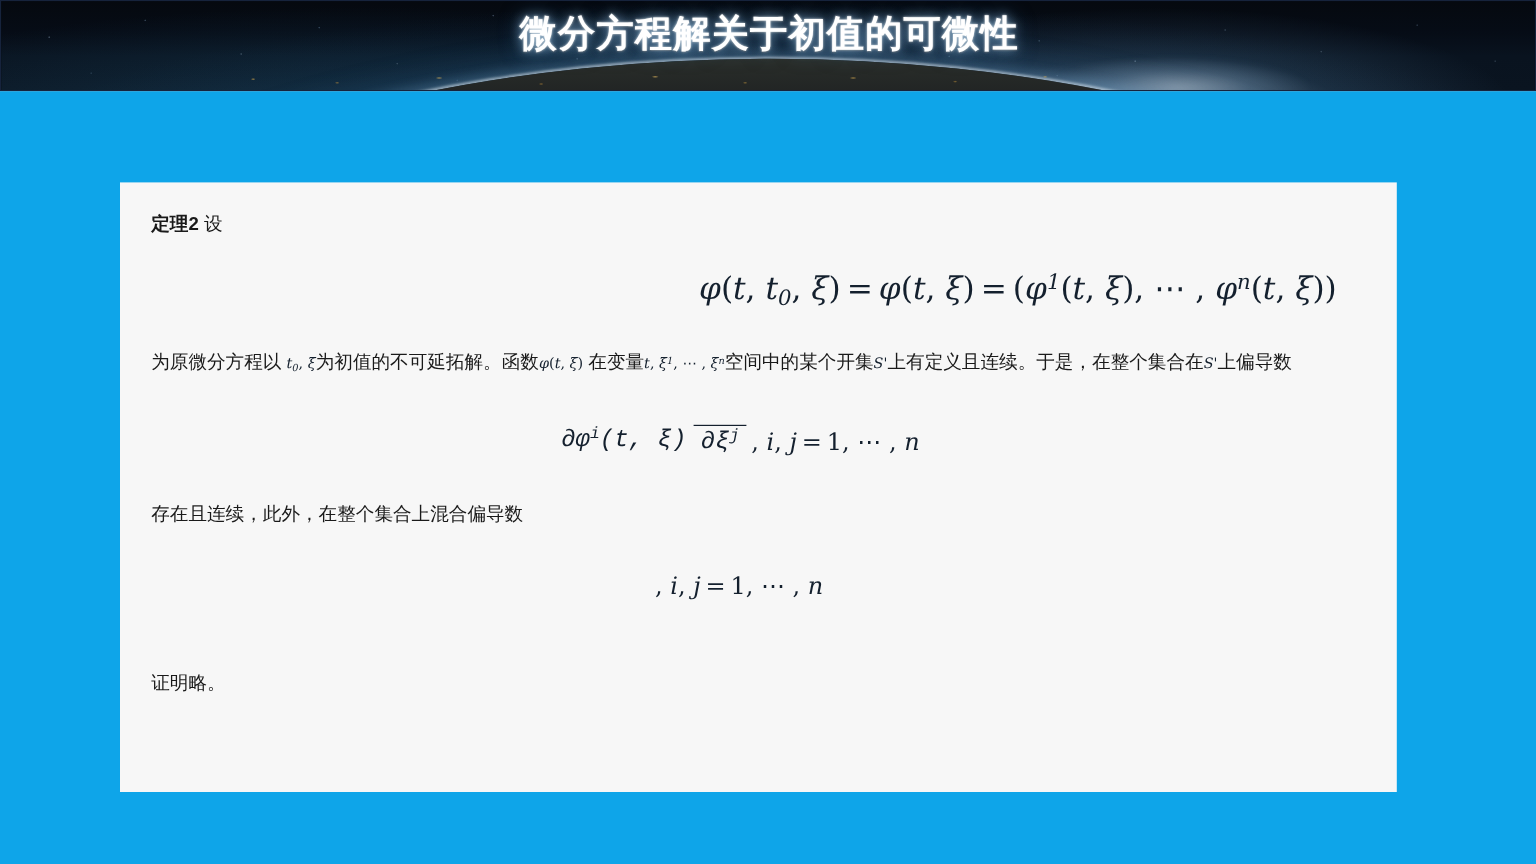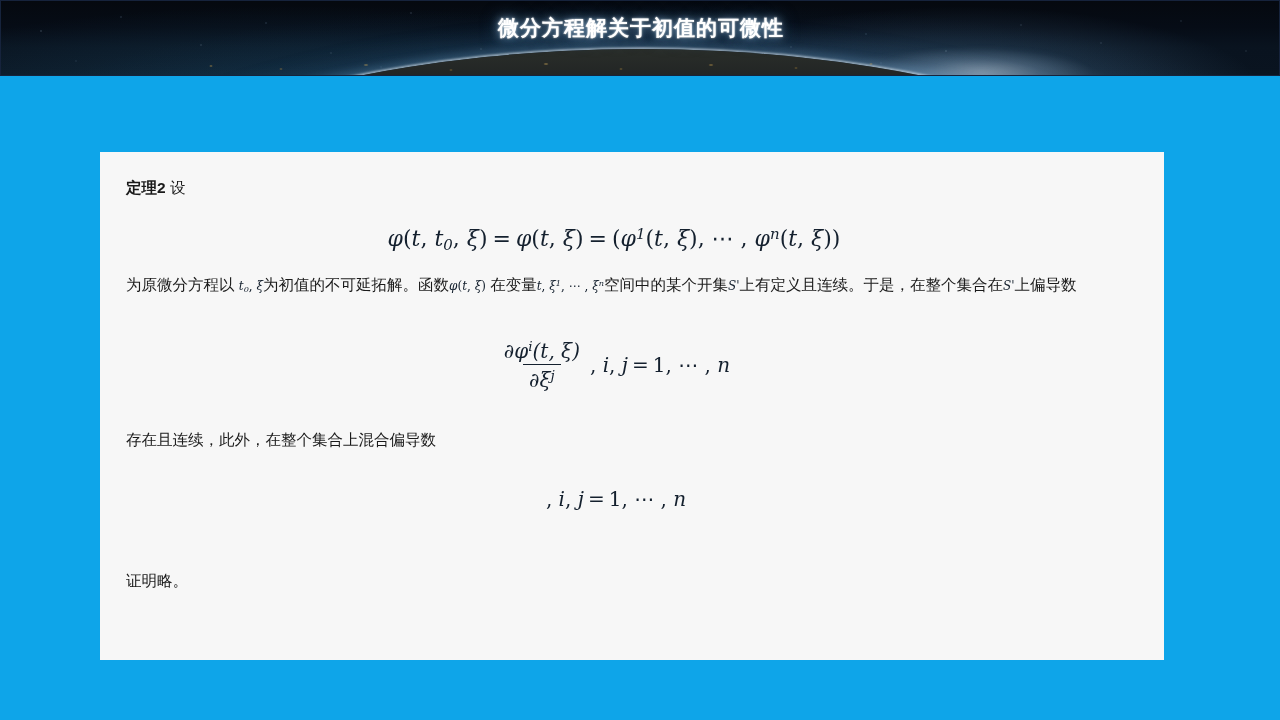--- a/index.html
+++ b/index.html
@@ -111,21 +111,21 @@
     left: 0;
     top: 0;
     width: 1280px;
     height: 76px;
     display: flex;
     align-items: center;
     justify-content: center;
     padding-bottom: 22px;
     box-sizing: border-box;
     font-family: "DejaVu Sans", "Liberation Sans", sans-serif;
-    font-size: 21px;
+    font-size: 31px;
     font-weight: bold;
     letter-spacing: 1px;
     color: #ffffff;
     text-shadow:
       0 0 2px rgba(255,255,255,0.9),
       0 0 9px rgba(160,205,240,0.75),
       0 0 18px rgba(80,150,210,0.55),
       0 1px 1px rgba(0,0,0,0.6);
     white-space: nowrap;
   }
@@ -175,45 +175,47 @@
   .eq-row {
     display: flex;
     justify-content: center;
     align-items: center;
     font-family: "DejaVu Serif", "Liberation Serif", serif;
     color: #14202e;
     white-space: nowrap;
   }
   .eq-1 {
     margin-top: 24px;
-    margin-bottom: 16px;
-    font-size: 22px;
+    margin-bottom: 28px;
+    font-size: 26px;
     font-style: italic;
     padding-right: 36px;
+    justify-content: flex-end;
   }
   .eq-1 .op { font-style: normal; padding: 0 5px; }
   .eq-1 .paren { font-style: normal; }
 
   .eq-frac-wrap {
     display: flex;
     align-items: center;
     justify-content: center;
     font-size: 20px;
     font-style: italic;
     padding-right: 36px;
   }
   .eq-2 { margin-top: 34px; margin-bottom: 34px; }
   .eq-3 { margin-top: 34px; margin-bottom: 34px; }
 
   .frac {
     display: inline-flex;
-    flex-direction: column;
+    flex-direction: row;
     align-items: center;
     vertical-align: middle;
     line-height: 1.18;
+    font-family: Liberation Mono, monospace;
   }
   .frac .num { padding: 0 6px 1px 6px; }
   .frac .den { padding: 2px 6px 0 6px; border-top: 1.3px solid #14202e; text-align: center; }
   .frac-tail { font-style: italic; padding-left: 4px; }
   .frac-tail .op { font-style: normal; padding: 0 4px; }
   .frac-tail .num-lit { font-style: normal; }
   .spacer-md { height: 22px; }
 </style>
 </head>
 <body>

